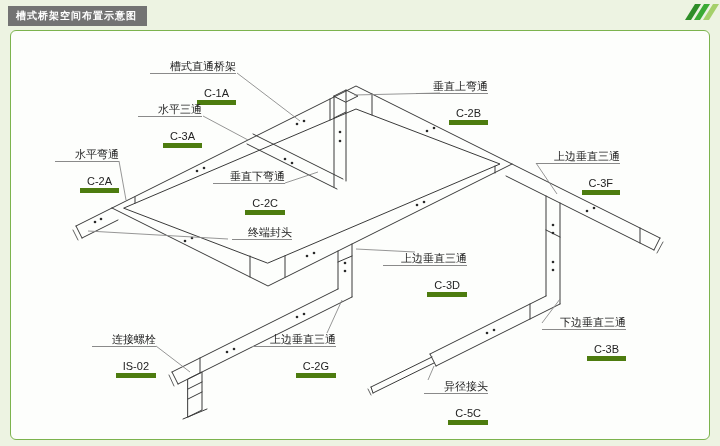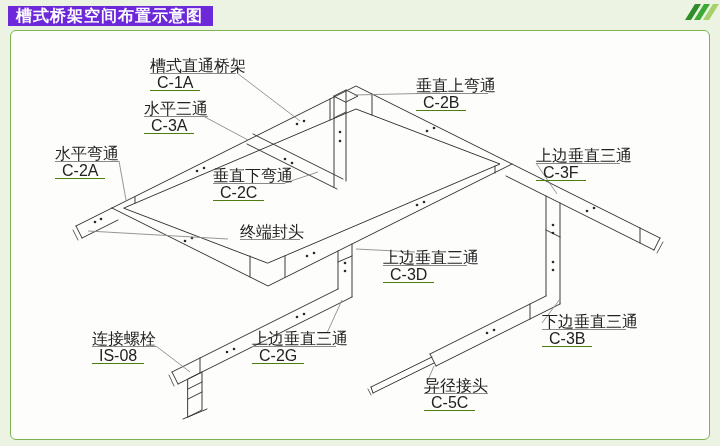--- a/index.html
+++ b/index.html
@@ -3,42 +3,42 @@
 <meta charset="utf-8">
 <style>
   html,body{margin:0;padding:0;}
   body{
     width:720px;height:446px;overflow:hidden;position:relative;
     background:#edf3e2;
     font-family:"Liberation Sans","DejaVu Sans",sans-serif;
   }
   .titlebar{
     position:absolute;left:8px;top:6px;z-index:5;
-    background:#6d28d9;color:#fff;
-    font-size:16px;font-weight:bold;line-height:18px;
+    background:#737373;color:#fff;
+    font-size:10px;font-weight:bold;line-height:18px;
     padding:1px 10px 1px 8px;letter-spacing:1px;
   }
   .stripes{position:absolute;right:6px;top:4px;z-index:5;display:flex;gap:3px;}
   .stripes span{display:block;width:6px;height:16px;transform:skewX(-32deg);}
   .stripes .s1{background:#2e8d28;}
   .stripes .s2{background:#3baa34;}
   .stripes .s3{background:#a5d06b;}
   .panel{
     position:absolute;left:10px;right:10px;top:30px;bottom:6px;
     background:#fdfefc;border:1px solid #7cb34e;border-radius:6px;
   }
   svg.diagram{position:absolute;left:0;top:0;z-index:2;}
   .callout{
-    position:absolute;z-index:4;text-align:left;color:#222;font-size:16px;line-height:12px;
+    position:absolute;z-index:4;text-align:right;color:#222;font-size:11px;line-height:12px;
   }
   .cname{
     display:block;border-bottom:1px solid #8a8a8a;padding-bottom:1px;white-space:nowrap;
   }
   .ccode{
-    display:inline-block;border-bottom:1px solid #4d7c0f;padding:1px 7px 1px 7px;margin-top:2px;white-space:nowrap;
+    display:inline-block;border-bottom:5px solid #4d7c0f;padding:1px 7px 1px 7px;margin-top:12px;white-space:nowrap;
   }
   .ccode:empty{display:none;}
 </style>
 </head>
 <body>
 
 <div class="titlebar">
   <span>槽式桥架空间布置示意图</span>
 </div>
 
@@ -108,33 +108,33 @@
 
   <g stroke="#8a8a8a" stroke-width="0.9" fill="none">
     <path d="M237,73 L300,121 M203,116 L248,140 M119,161 L126,200 M285,183 L318,172 M228,239 L88,231 M440,93 L354,95 M536,163 L557,194 M415,252 L356,249 M542,323 L560,299 M156,346 L190,372 M327,333 L342,300 M428,380 L434,366"></path>
   </g>
 </svg>
 
 <div class="callout" style="left:150px;top:60px;width:86px">
   <span class="cname">槽式直通桥架</span>
   <span class="ccode">C-1A</span>
 </div>
-<div class="callout" style="left:144px;top:103px;width:64px">
+<div class="callout" style="left:138px;top:103px;width:64px">
   <span class="cname">水平三通</span>
   <span class="ccode">C-3A</span>
 </div>
 <div class="callout" style="left:55px;top:148px;width:64px">
   <span class="cname">水平弯通</span>
   <span class="ccode">C-2A</span>
 </div>
 <div class="callout" style="left:213px;top:170px;width:72px">
   <span class="cname">垂直下弯通</span>
   <span class="ccode">C-2C</span>
 </div>
-<div class="callout" style="left:240px;top:226px;width:60px">
+<div class="callout" style="left:232px;top:226px;width:60px">
   <span class="cname">终端封头</span>
 
 </div>
 <div class="callout" style="left:416px;top:80px;width:72px">
   <span class="cname">垂直上弯通</span>
   <span class="ccode">C-2B</span>
 </div>
 <div class="callout" style="left:536px;top:150px;width:84px">
   <span class="cname">上边垂直三通</span>
   <span class="ccode">C-3F</span>
@@ -142,21 +142,21 @@
 <div class="callout" style="left:383px;top:252px;width:84px">
   <span class="cname">上边垂直三通</span>
   <span class="ccode">C-3D</span>
 </div>
 <div class="callout" style="left:542px;top:316px;width:84px">
   <span class="cname">下边垂直三通</span>
   <span class="ccode">C-3B</span>
 </div>
 <div class="callout" style="left:92px;top:333px;width:64px">
   <span class="cname">连接螺栓</span>
-  <span class="ccode">IS-08</span>
+  <span class="ccode">IS-02</span>
 </div>
 <div class="callout" style="left:252px;top:333px;width:84px">
   <span class="cname">上边垂直三通</span>
   <span class="ccode">C-2G</span>
 </div>
 <div class="callout" style="left:424px;top:380px;width:64px">
   <span class="cname">异径接头</span>
   <span class="ccode">C-5C</span>
 </div>
 

